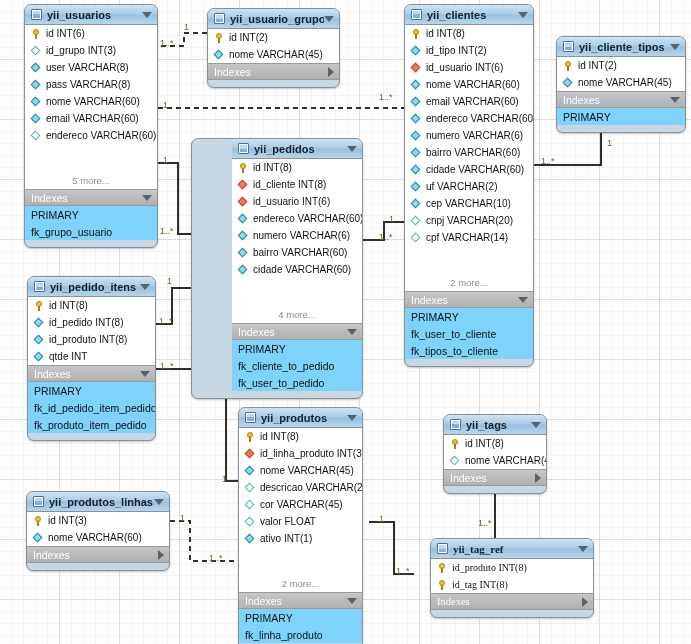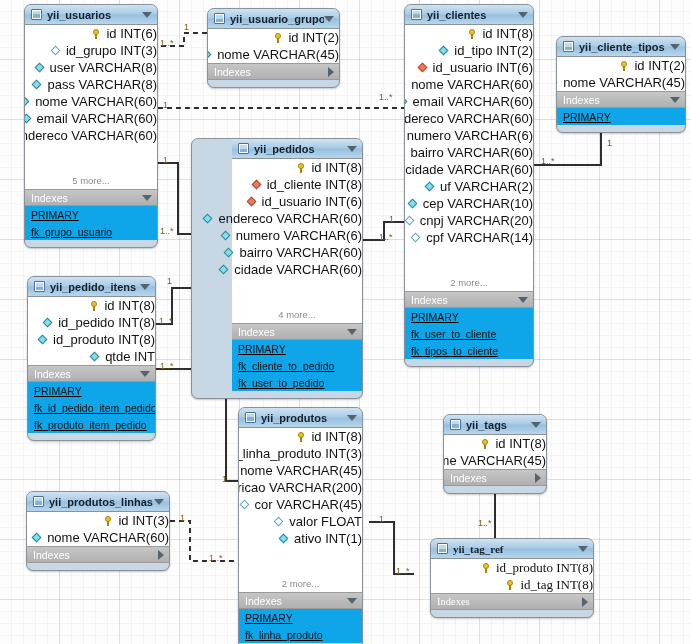--- a/index.html
+++ b/index.html
@@ -64,21 +64,21 @@
     border-top:6px solid #54646f;
   }
   .caret.right{
     border-top:5px solid transparent;border-bottom:5px solid transparent;
     border-left:6px solid #54646f;border-right:0;
   }
   .cols{background:#ffffff;}
   .col{
     height:17px;display:flex;align-items:center;
     padding-left:6px;box-sizing:border-box;
-    font-size:13px;color:#111;white-space:nowrap;justify-content:flex-end;
+    font-size:10px;color:#111;white-space:nowrap;
   }
   .more{
     height:17px;display:flex;align-items:center;justify-content:center;
     font-size:9.5px;color:#8b8b8b;background:#fff;margin-top:28px;
   }
   .g{flex:0 0 10px;width:10px;height:10px;margin-right:5px;position:relative;}
   
   .g.key:before{
     content:"";position:absolute;left:2px;top:0px;width:6px;height:6px;
     border-radius:50%;background:#f2c21c;border:1px solid #a8820a;box-sizing:border-box;
@@ -96,21 +96,21 @@
   .g.dia.hollow:before{background:#ffffff;border-color:#5fa7bb;}
   .g.dia.fk:before{background:#f0785a;border-color:#b44a30;}
   .idx-head{
     height:17px;display:flex;align-items:center;
     background:linear-gradient(to bottom,#c6c6c6 0%,#b0b0b0 100%);
     border-top:1px solid #9a9a9a;border-bottom:1px solid #9a9a9a;
     padding:0 5px 0 6px;box-sizing:border-box;
     font-size:10.5px;color:#ffffff;
   }
   .idx-head .t{flex:1 1 auto;}
-  .idx{background:#0ea5e9;text-decoration:underline;}
+  .idx{background:#7dd3fc;}
   .idx .row{
     height:17px;display:flex;align-items:center;padding-left:6px;
     box-sizing:border-box;font-size:10.5px;color:#111;white-space:nowrap;
   }
   .pad{height:7px;background:transparent;}
 </style>
 </head>
 <body>
 
 <div id="canvas">

